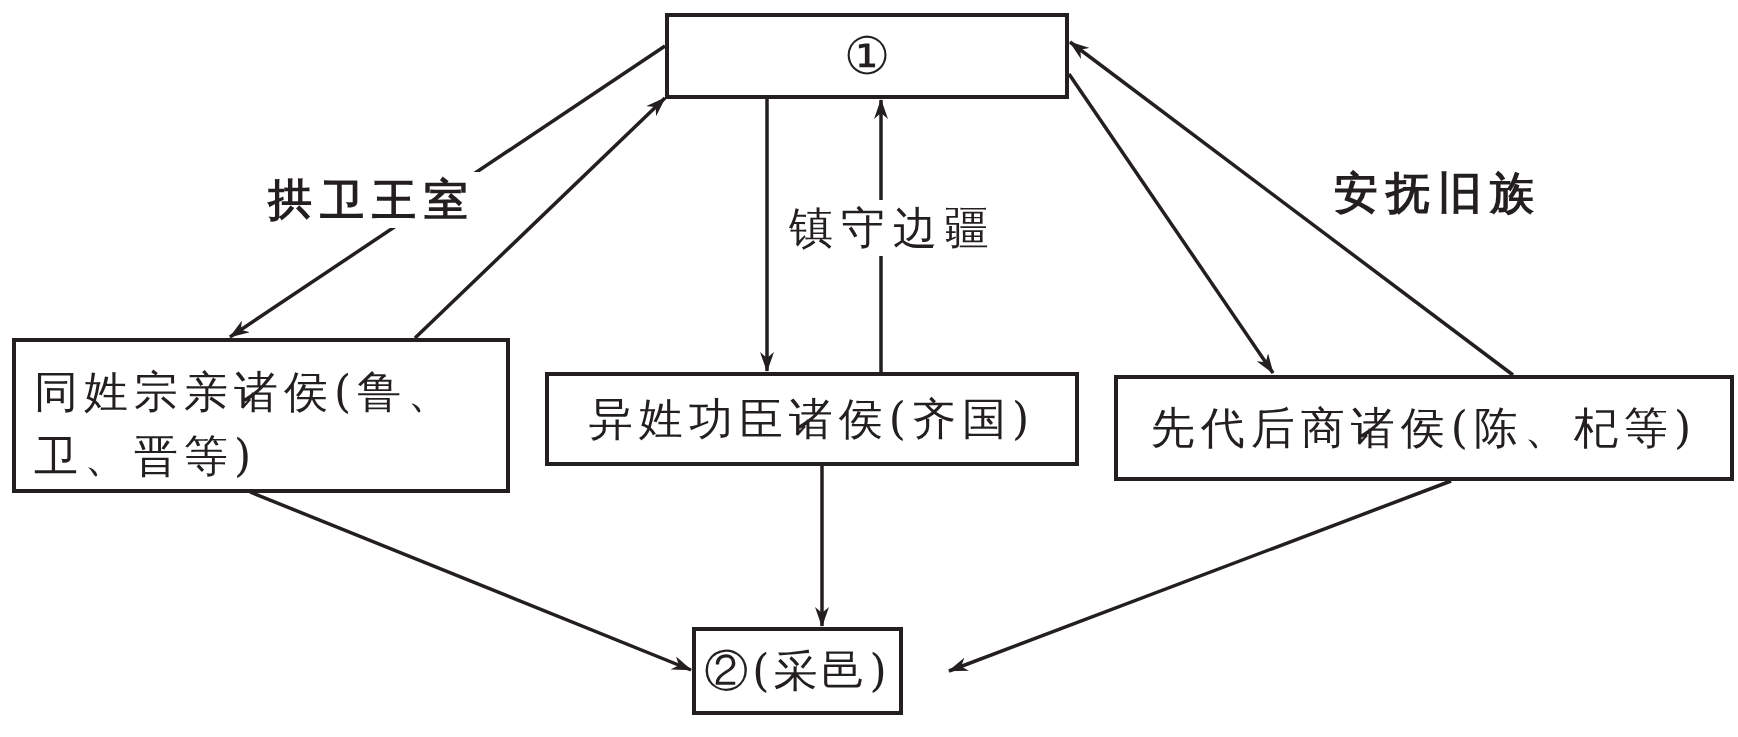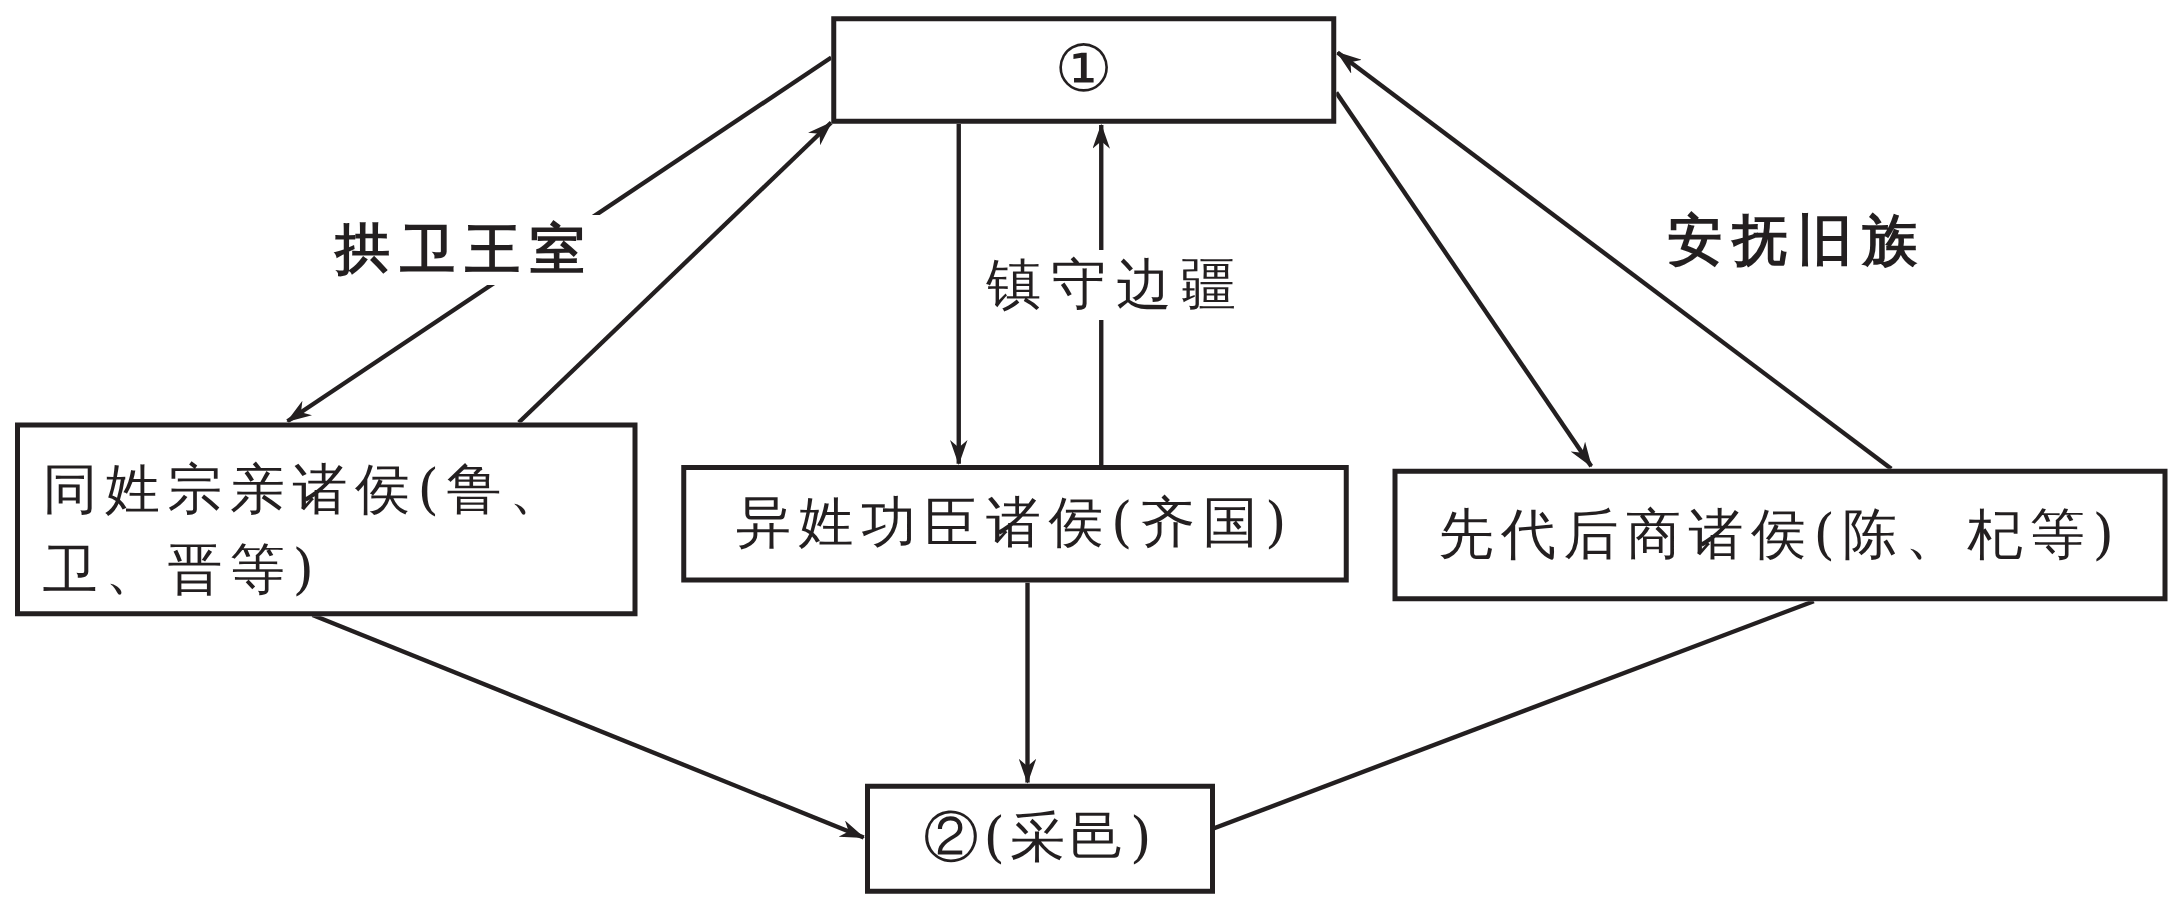--- a/index.html
+++ b/index.html
@@ -11,21 +11,21 @@
     .box-text { font-size: 44px; letter-spacing: 6px; line-height: 64px; white-space: pre-wrap; }
     .label { position: absolute; background: #fff; font-size: 44px; letter-spacing: 8px;
              line-height: 56px; white-space: nowrap; padding: 0 4px; transform: translate(-50%, -50%); }
     #box-king { left: 665px; top: 13px; width: 404px; height: 86px; }
     #box-king .box-text { font-size: 52px; letter-spacing: 0; }
     #box-same { left: 12px; top: 338px; width: 498px; height: 155px; justify-content: flex-start;
                 align-items: center; padding: 16px 0 0 18px; }
     #box-same .box-text { line-height: 64px; width: 470px; }
     #box-meritorious { left: 545px; top: 372px; width: 534px; height: 94px; align-items: center; }
     #box-ancient { left: 1114px; top: 375px; width: 620px; height: 106px; }
-    #box-fief { left: 692px; top: 627px; width: 280px; height: 88px; }
+    #box-fief { left: 692px; top: 627px; width: 211px; height: 88px; }
     #box-fief .box-text { letter-spacing: 4px; }
     #label-guard { left: 372px; top: 200px; font-weight: bold; }
     #label-border { left: 893px; top: 228px; }
     #label-pacify { left: 1438px; top: 193px; font-weight: bold; }
   </style>
 </head>
 <body>
 
 <svg id="diagram" width="1738" height="737">
   <defs>

